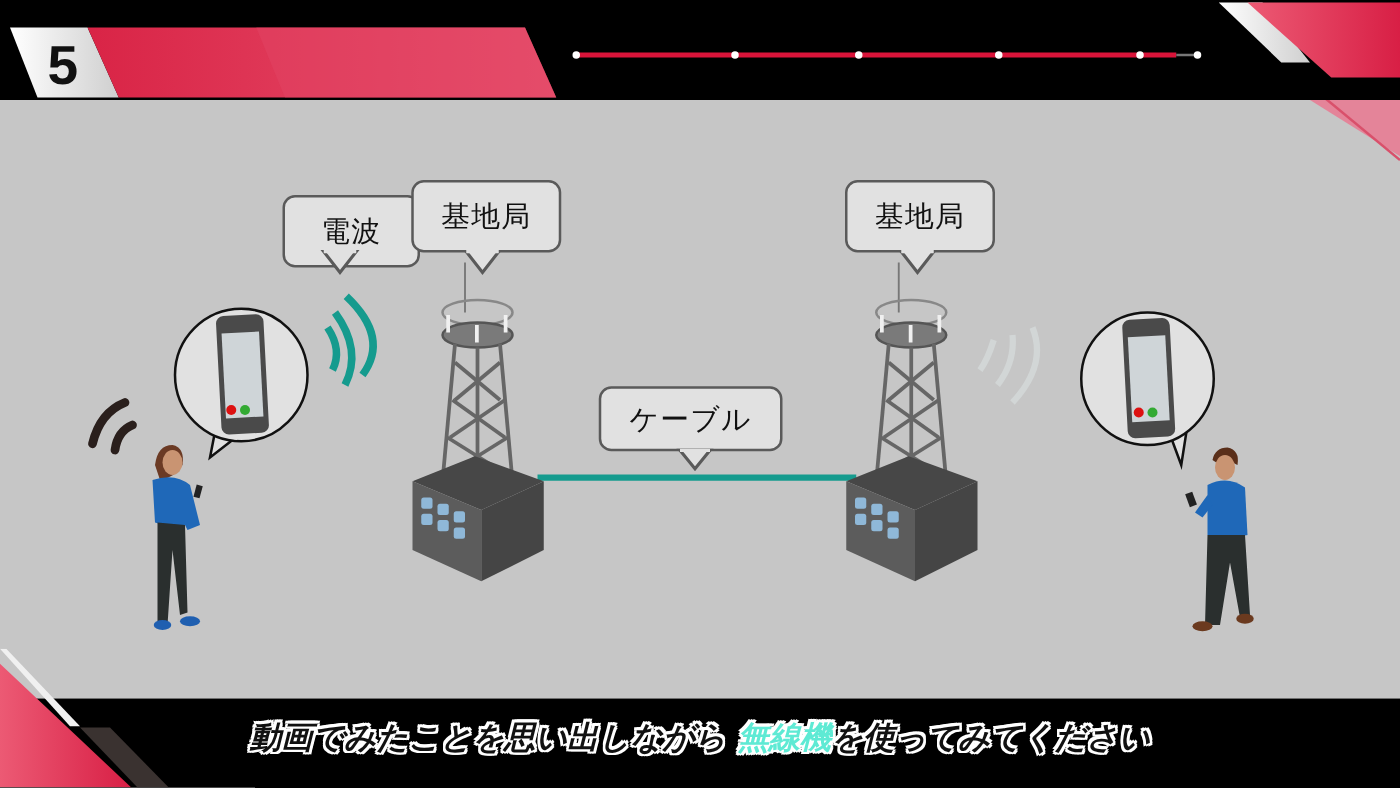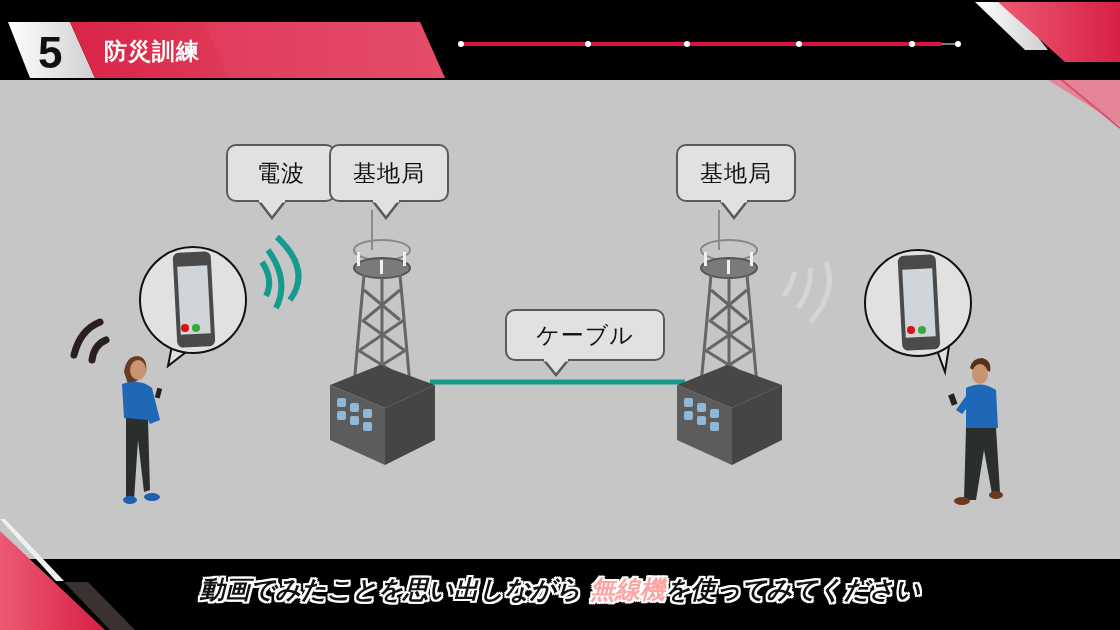--- a/index.html
+++ b/index.html
@@ -6,21 +6,21 @@
   body { width:1120px; height:630px; position:relative; overflow:hidden; background:#000; font-family:"DejaVu Sans", sans-serif; }
   .stage { position:absolute; left:0; top:80px; width:1120px; height:479px; background:#c6c6c6; }
   .topbar { position:absolute; left:0; top:0; width:1120px; height:80px; background:#000; }
   .botbar { position:absolute; left:0; top:559px; width:1120px; height:71px; background:#000; }
   .abs { position:absolute; }
   .bubble { position:absolute; background:#e1e1e1; border:2.5px solid #5a5a5a; border-radius:10px; display:flex; align-items:center; justify-content:center; font-size:23px; color:#111; letter-spacing:1px; box-sizing:border-box; }
   .title-num { position:absolute; left:38px; top:28px; font-size:44px; font-weight:bold; color:#111; font-family:"Liberation Sans", sans-serif; }
   .title-text { position:absolute; top:36px; font-size:23px; color:#fff; font-weight:bold; letter-spacing:1px; }
   .subtitle { position:absolute; left:0; top:573px; width:1120px; text-align:center; font-size:25px; font-weight:bold; font-style:italic; color:#111; letter-spacing:0px;
     text-shadow: -2px -2px 0 #fff, 2px -2px 0 #fff, -2px 2px 0 #fff, 2px 2px 0 #fff, 0 2px 0 #fff, 0 -2px 0 #fff, 2px 0 0 #fff, -2px 0 0 #fff; }
-  .subtitle .hl { color:#fca5a5;margin-top:41px; }
+  .subtitle .hl { color:#5eead4;margin-top:41px; }
   .progress-dot { position:absolute; width:6px; height:6px; border-radius:50%; background:#fff; top:41px; }
 </style>
 </head>
 <body>
 
 <div class="topbar">
   <svg class="abs" style="left:0;top:0" width="1120" height="80">
     <defs>
       <linearGradient id="redg" x1="0" x2="1" y1="0" y2="0">
         <stop offset="0" stop-color="#d92446"></stop>
@@ -38,21 +38,20 @@
 
     <polygon points="8,22 70,22 95,78 30,78" fill="url(#whiteg)"></polygon>
 
     <polygon points="70,22 420,22 445,78 95,78" fill="url(#redg)"></polygon>
     <polygon points="205,22 420,22 445,78 228,78" fill="#e14463" opacity="0.5"></polygon>
 
     <polygon points="975,2 1010,2 1048,50 1025,50" fill="url(#whiteg)"></polygon>
     <polygon points="998,2 1120,2 1120,62 1065,62" fill="url(#redr)"></polygon>
   </svg>
   <div class="title-num">5</div>
-  <div class="title-text" style="left:104px">防災訓練</div>
 
   <div>
     <div class="abs" style="left:461px;top:42px;width:480px;height:4px;background:#d9143a"></div>
     <div class="abs" style="left:941px;top:43px;width:17px;height:2px;background:#777"></div>
     <div class="progress-dot" style="left:458px"></div>
     <div class="progress-dot" style="left:585px"></div>
     <div class="progress-dot" style="left:684px"></div>
     <div class="progress-dot" style="left:796px"></div>
     <div class="progress-dot" style="left:909px"></div>
     <div class="progress-dot" style="left:955px"></div>
@@ -181,21 +180,21 @@
       <ellipse cx="980" cy="374" rx="8" ry="10" fill="#c99472"></ellipse>
       <path d="M966,388 Q982,380 996,390 L998,428 Q982,432 966,428 Z" fill="#1f68b8"></path>
       <path d="M966,396 L956,410 L962,414 L970,404 Z" fill="#1f68b8"></path>
       <rect x="950" y="394" width="6" height="11" fill="#222" transform="rotate(-20 953 400)"></rect>
       <path d="M966,428 L996,428 L1000,492 L992,494 L984,450 L976,500 L964,500 Z" fill="#2a2f2e"></path>
       <ellipse cx="962" cy="501" rx="8" ry="4" fill="#6b3a1f"></ellipse>
       <ellipse cx="996" cy="495" rx="7" ry="4" fill="#6b3a1f"></ellipse>
     </g>
   </svg>
 
-  <div class="bubble" style="left:226px;top:64px;width:110px;height:58px">
+  <div class="bubble" style="left:226px;top:76px;width:110px;height:58px">
     <span>電波</span>
   </div>
   <svg class="abs" style="left:256px;top:120px" width="32" height="22">
     <polygon points="2,0 30,0 16,18" fill="#e1e1e1" stroke="#5a5a5a" stroke-width="2.5"></polygon>
     <line x1="3" y1="1" x2="29" y2="1" stroke="#e1e1e1" stroke-width="3"></line>
   </svg>
 
   <div class="bubble" style="left:329px;top:64px;width:120px;height:58px">
     <span>基地局</span>
   </div>
@@ -205,21 +204,21 @@
   </svg>
 
   <div class="bubble" style="left:676px;top:64px;width:120px;height:58px">
     <span>基地局</span>
   </div>
   <svg class="abs" style="left:718px;top:120px" width="32" height="22">
     <polygon points="2,0 30,0 16,18" fill="#e1e1e1" stroke="#5a5a5a" stroke-width="2.5"></polygon>
     <line x1="3" y1="1" x2="29" y2="1" stroke="#e1e1e1" stroke-width="3"></line>
   </svg>
 
-  <div class="bubble" style="left:505px;top:229px;width:160px;height:52px">
+  <div class="bubble" style="left:479px;top:229px;width:147px;height:52px">
     <span>ケーブル</span>
   </div>
   <svg class="abs" style="left:540px;top:279px" width="32" height="20">
     <polygon points="3,0 29,0 16,16" fill="#e1e1e1" stroke="#5a5a5a" stroke-width="2.5"></polygon>
     <line x1="4" y1="1" x2="28" y2="1" stroke="#e1e1e1" stroke-width="3"></line>
   </svg>
 </div>
 
 <div class="botbar">
   <svg class="abs" style="left:0;top:-40px" width="200" height="111">

